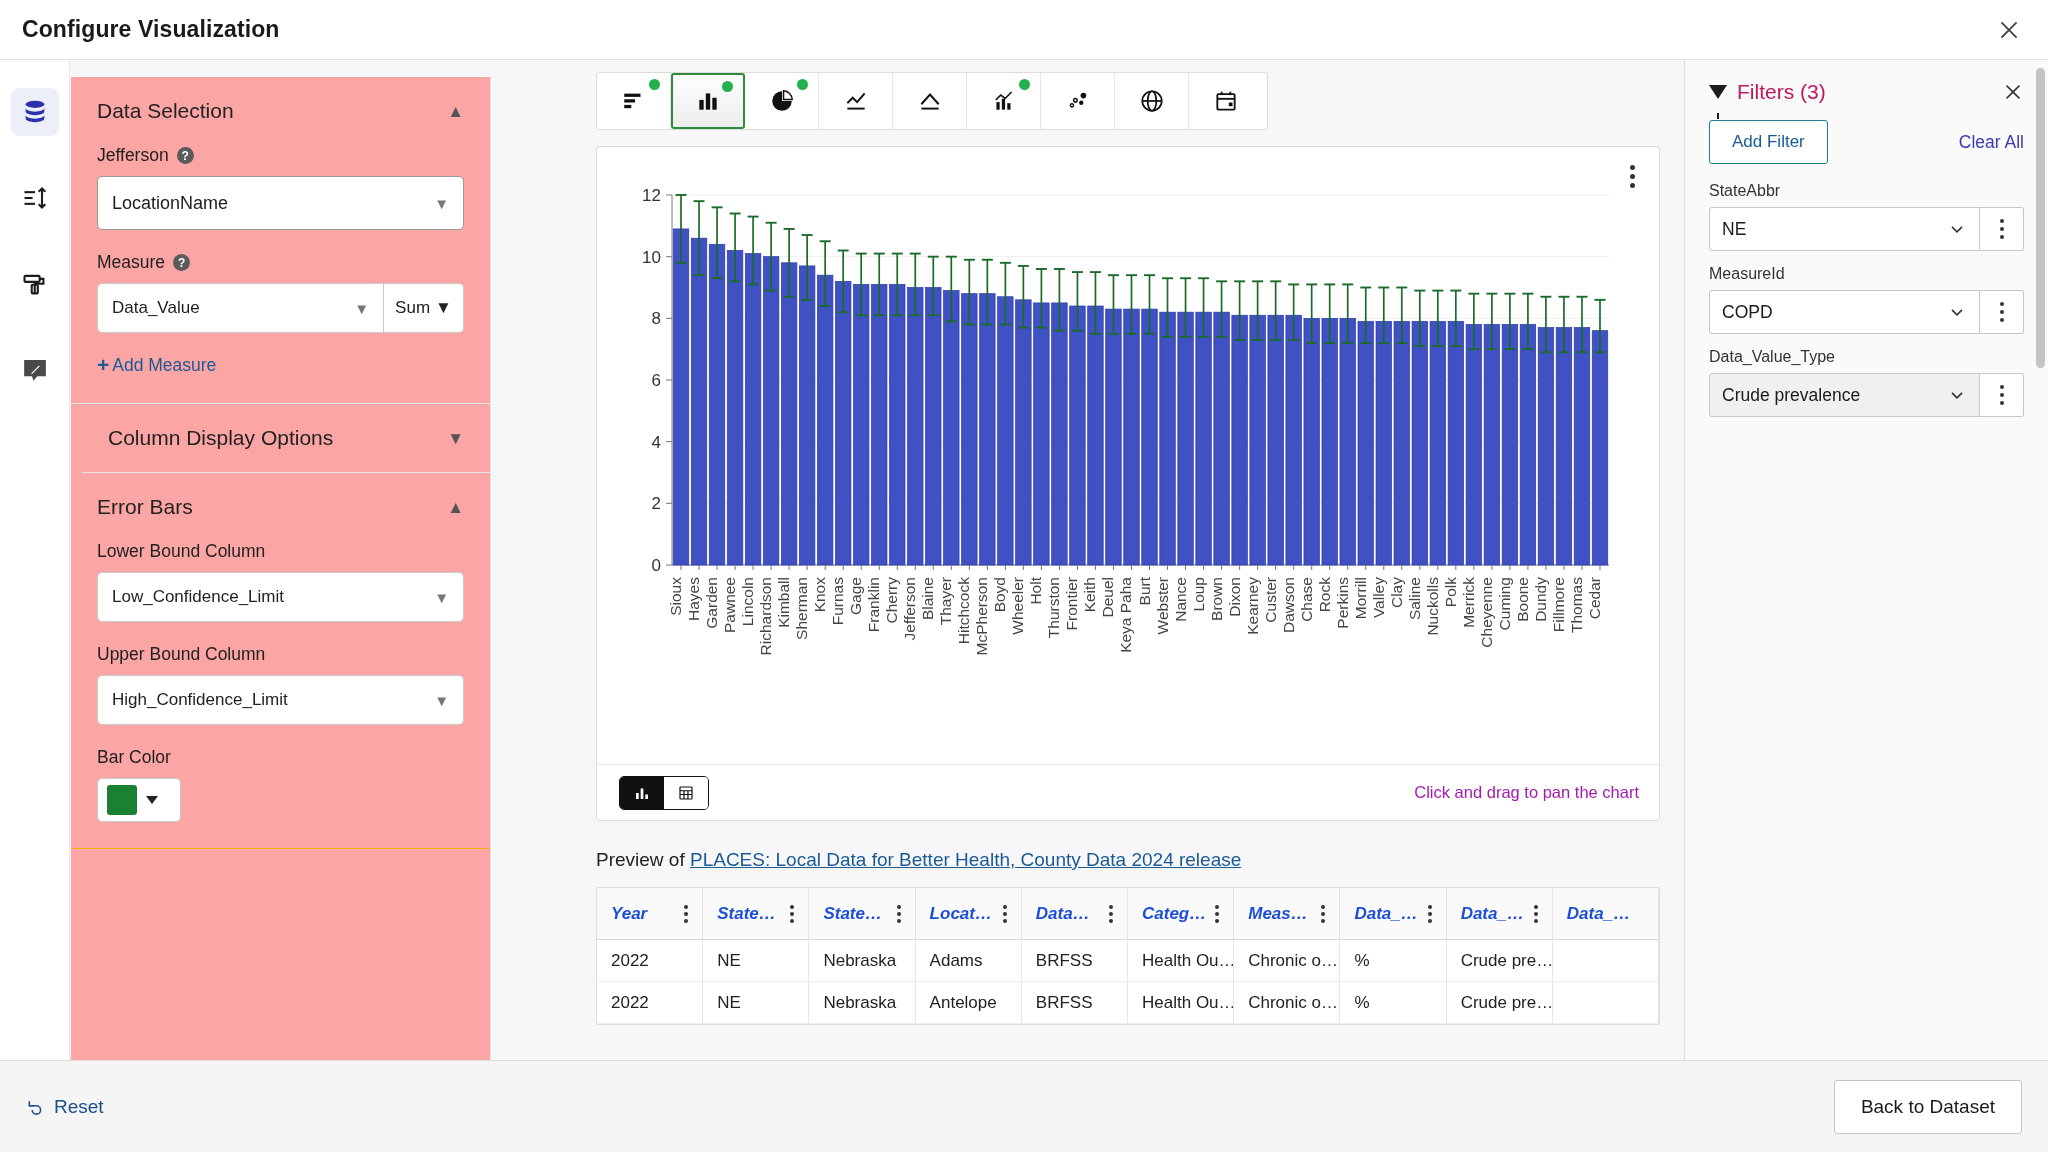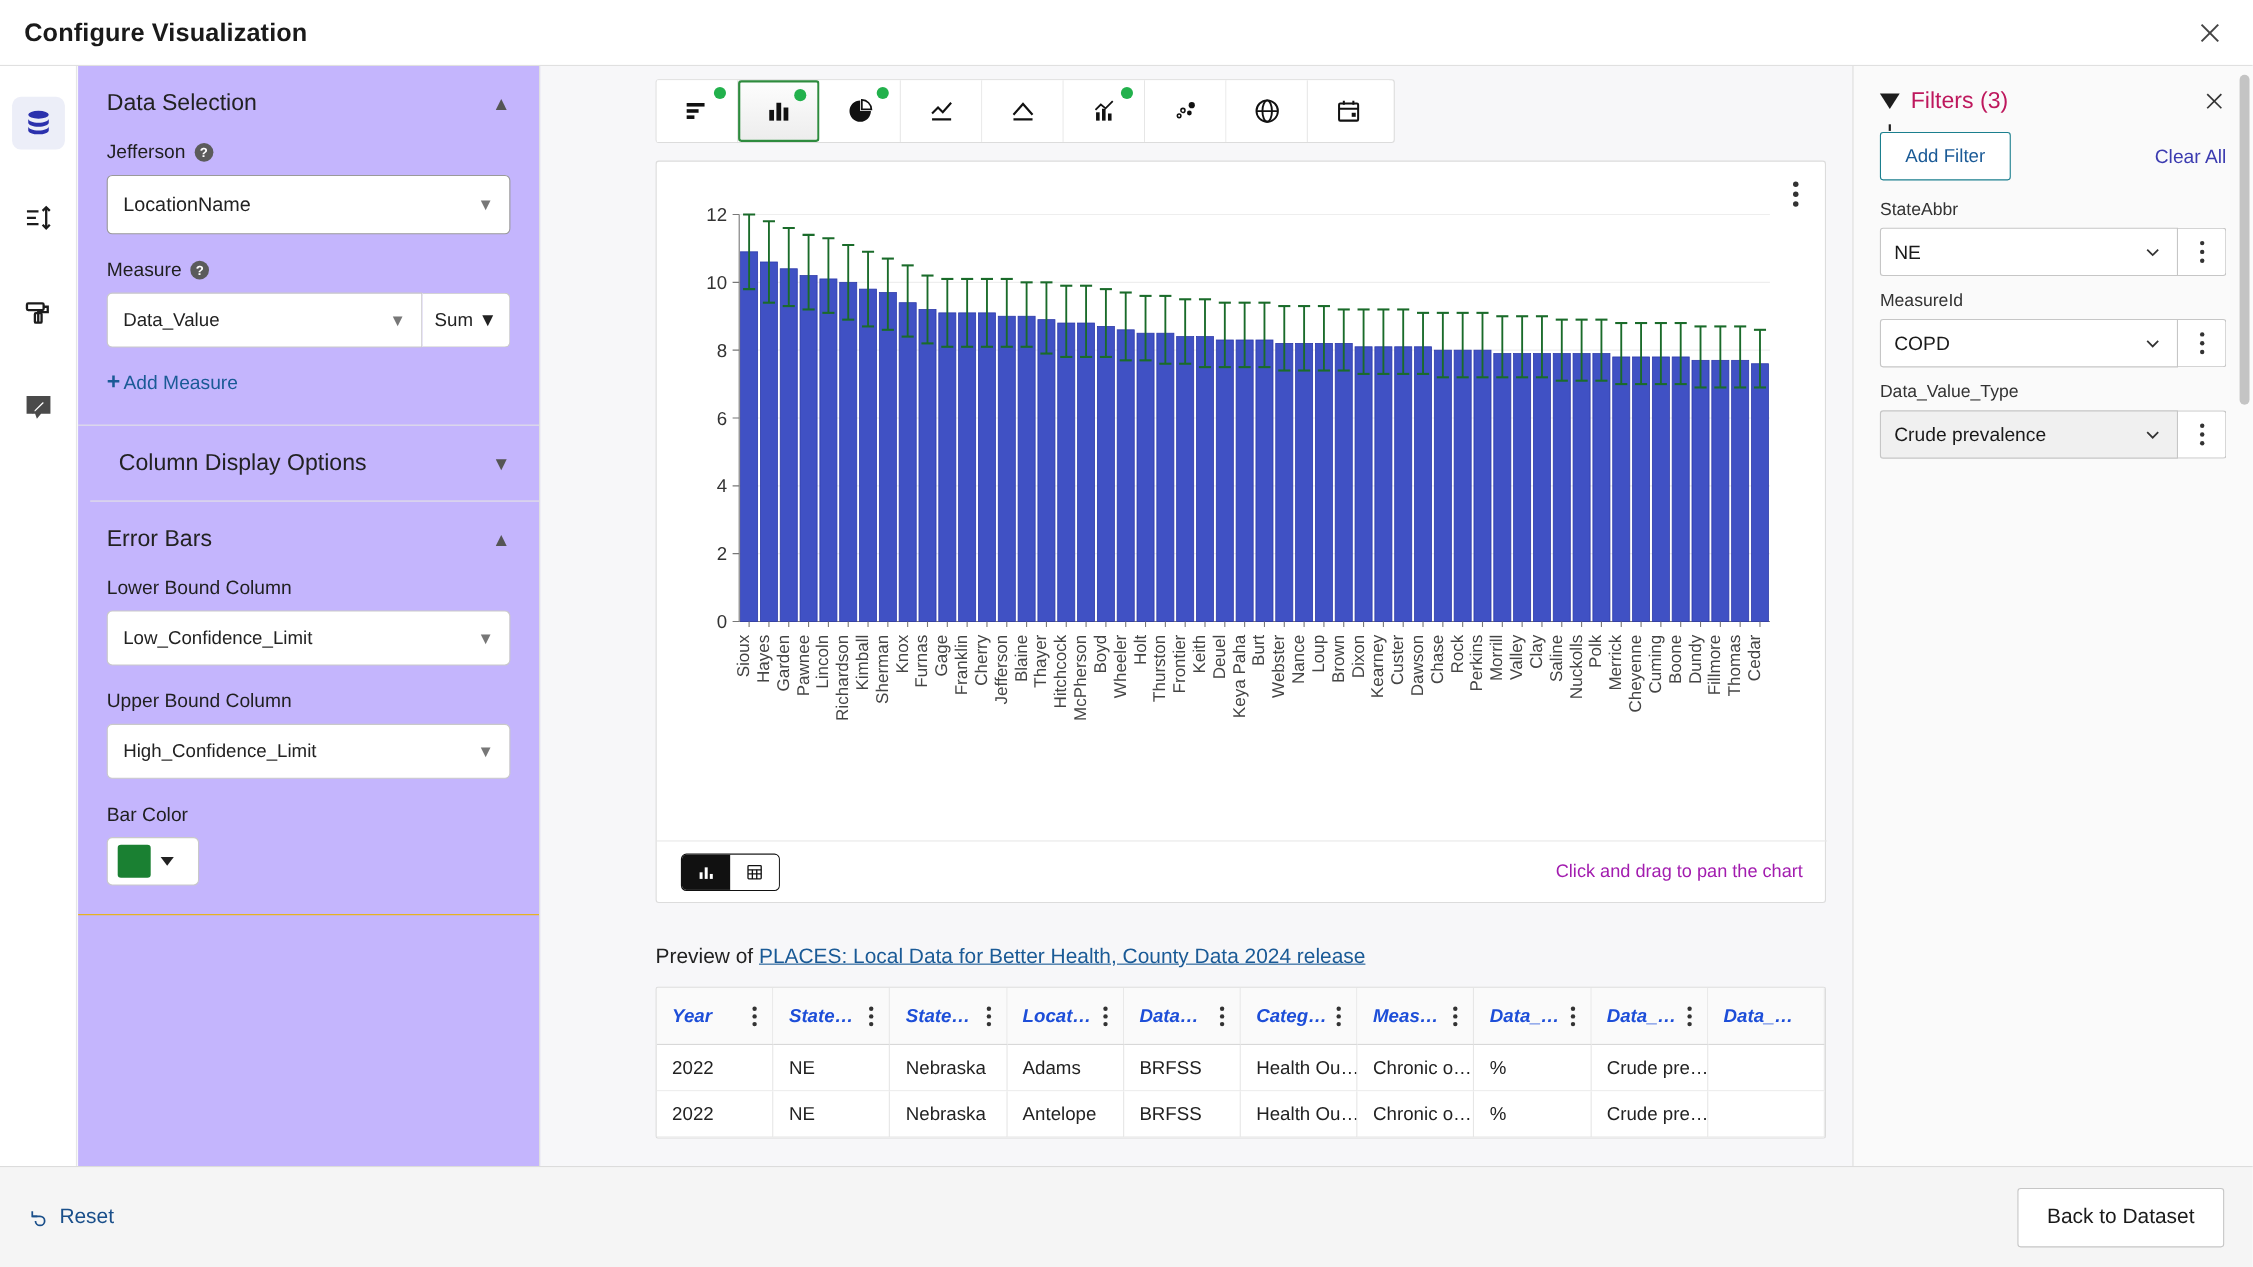--- a/index.html
+++ b/index.html
@@ -46,22 +46,22 @@
   .rail-item {
     width: 48px; height: 48px; margin: 0 auto 38px auto;
     border-radius: 8px;
     display: flex; align-items: center; justify-content: center;
     cursor: pointer;
   }
   .rail-item.active { background: #eceef8; }
 
   
   .config {
-    position: absolute; left: 71px; top: 0; width: 420px; height: 1000px;
-    background: #c4b5fd;
+    position: absolute; left: 71px; top: 17px; width: 420px; height: 1000px;
+    background: #fca5a5;
     border-right: 1px solid #e0e0e0;
     overflow: hidden;
   }
   .section { border-bottom: 1px solid #e4e4e4; padding: 22px 26px 26px 26px; }
   .section-head {
     display: flex; align-items: center; justify-content: space-between;
     cursor: pointer; margin-bottom: 10px;
   }
   .section-title { font-size: 21px; color: #222; }
   .chev { color: #555; font-size: 17px; line-height: 1; }
@@ -160,21 +160,21 @@
     display: flex; border-radius: 5px; overflow: hidden; border: 1px solid #111;
   }
   .seg div {
     width: 44px; height: 32px; display: flex; align-items: center; justify-content: center;
     cursor: pointer; background: #fff;
   }
   .seg div.on { background: #111; }
   .pan-hint { font-size: 16.5px; color: #a21caf; }
 
   .preview-line {
-    margin-top: 38px; font-size: 19px; color: #222;
+    margin-top: 28px; font-size: 19px; color: #222;
   }
   .preview-line a { color: #1a5a96; text-decoration: underline; cursor: pointer; }
 
   .grid-table {
     margin-top: 16px; width: 1064px; border: 1px solid #dcdcdc;
     background: #fff; border-radius: 2px; overflow: hidden;
   }
   .gt-row { display: flex; }
   .gt-head .gt-cell {
     background: #fafafa; font-weight: bold; font-size: 17px; color: #1d4ed8;

